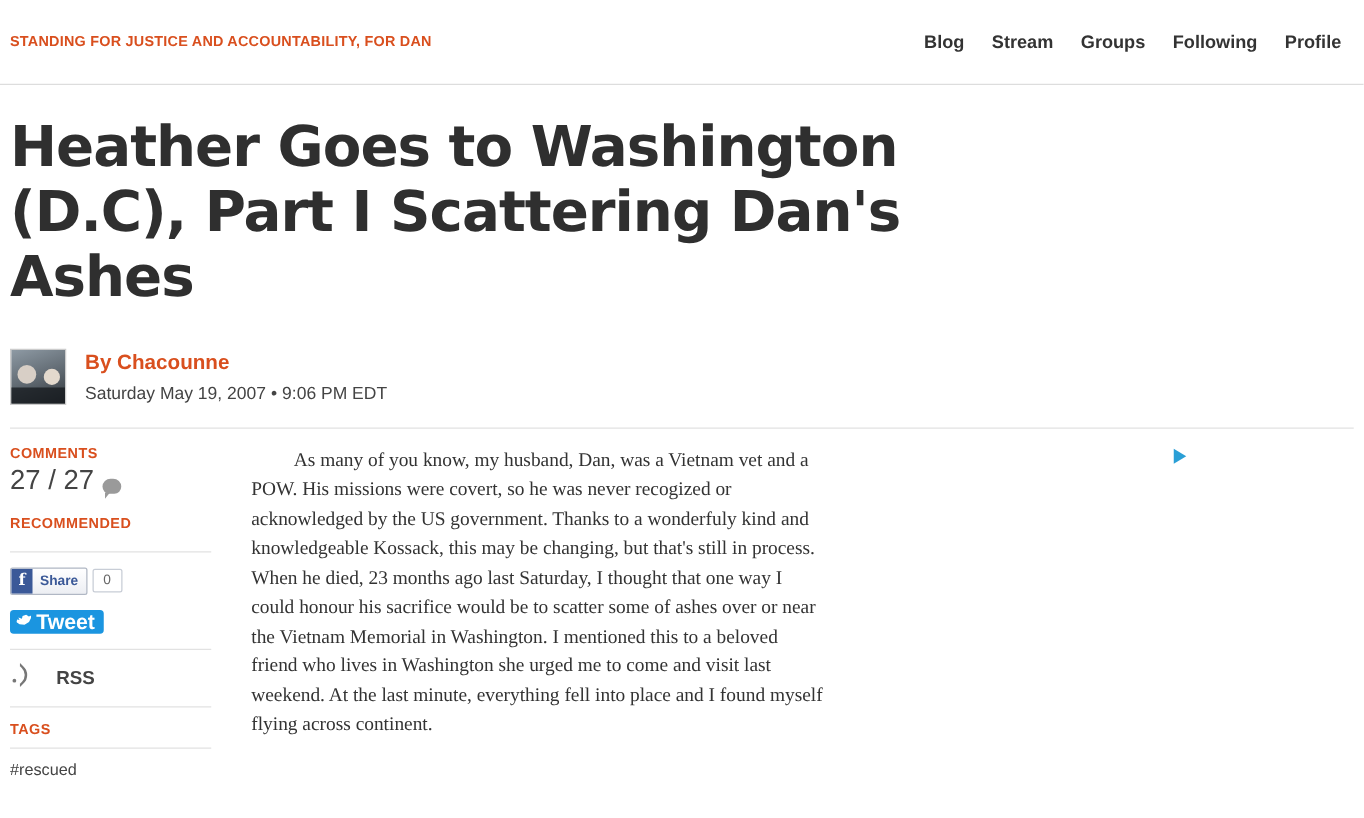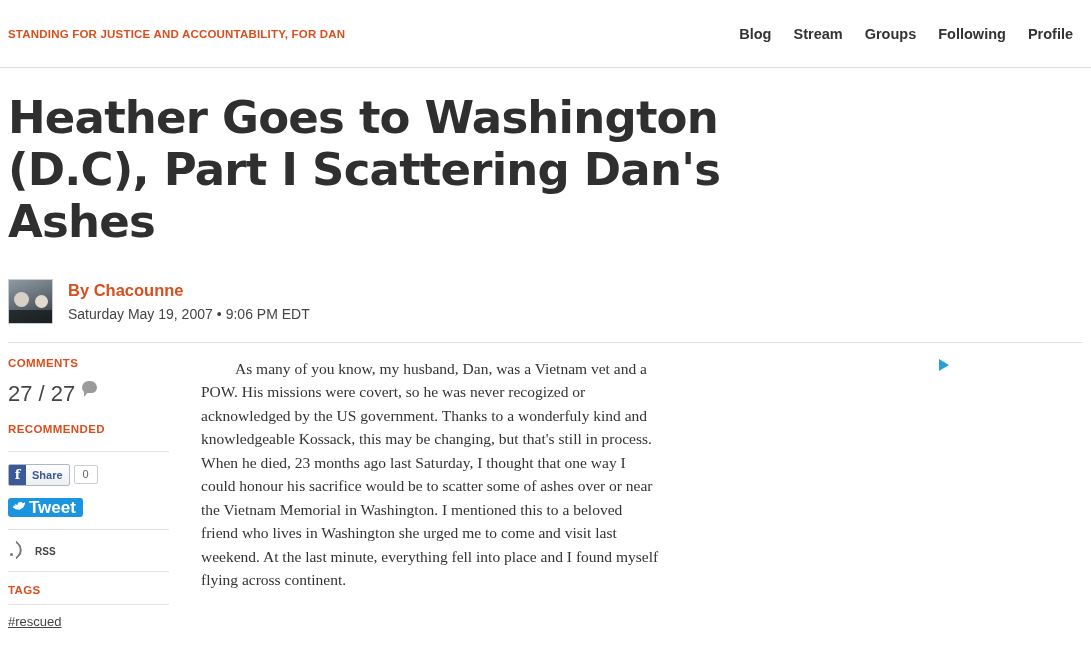--- a/index.html
+++ b/index.html
@@ -129,23 +129,23 @@
   .meta-label {
     font-size: 11.5px;
     font-weight: bold;
     letter-spacing: 0.4px;
     color: #d94f1e;
     text-transform: uppercase;
   }
   .meta-value {
     font-size: 22px;
     color: #444444;
-    margin-top: 12px;
-    display: flex;
-    align-items: flex-start;
+    margin-top: 2px;
+    display: flex;
+    align-items: flex-end;
     gap: 7px;
   }
   .meta-block { margin-bottom: 16px; }
   .speech-icon {
     display: inline-block;
     width: 15px; height: 12px;
     background: #9a9a9a;
     border-radius: 7px 7px 6px 6px;
     position: relative;
     margin-bottom: 2px;
@@ -222,24 +222,24 @@
   }
   .tw-bird {
     display: inline-block;
     width: 12px; height: 10px;
     background: #ffffff;
     -webkit-clip-path: polygon(0% 70%, 22% 88%, 55% 92%, 85% 70%, 100% 35%, 100% 18%, 84% 26%, 66% 12%, 42% 22%, 38% 44%, 14% 34%, 22% 54%, 6% 50%);
     clip-path: polygon(0% 70%, 22% 88%, 55% 92%, 85% 70%, 100% 35%, 100% 18%, 84% 26%, 66% 12%, 42% 22%, 38% 44%, 14% 34%, 22% 54%, 6% 50%);
   }
   .rss-row {
     display: flex;
-    align-items: flex-end;
-    gap: 14px;
+    align-items: flex-start;
+    gap: 24px;
     margin-top: 14px;
-    font-size: 10px;
+    font-size: 15px;
     font-weight: bold;
     color: #444444;
   }
   .rss-icon {
     width: 13px; height: 13px;
     position: relative;
     display: inline-block;
   }
   .rss-icon::before {
     content: "";
@@ -266,21 +266,20 @@
     letter-spacing: 0.4px;
     color: #d94f1e;
     text-transform: uppercase;
     margin-bottom: 8px;
   }
   .tag-item {
     font-size: 13px;
     color: #444444;
     padding: 9px 0;
     border-top: 1px solid #e2e2e2;
-    text-decoration: underline;
   }
 
   
   .article {
     flex: 1 1 auto;
     padding-left: 18px;
     box-sizing: border-box;
     max-width: 760px;
   }
   .article p {

